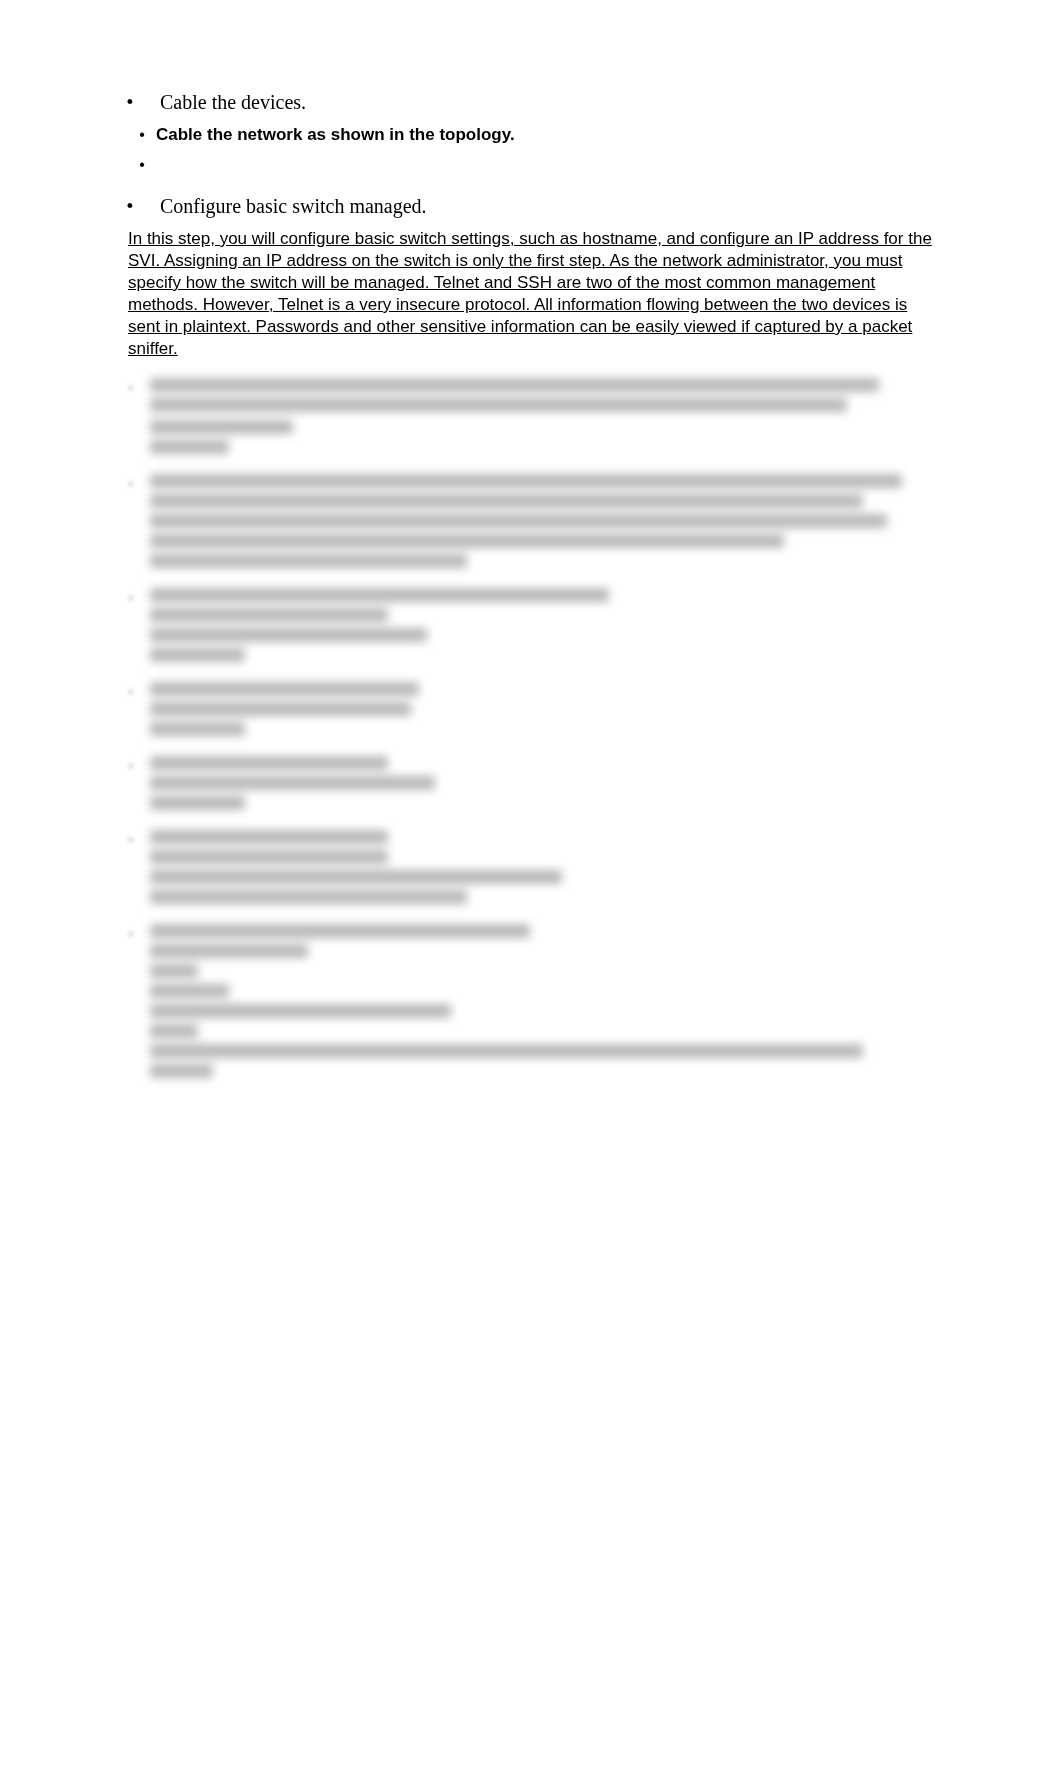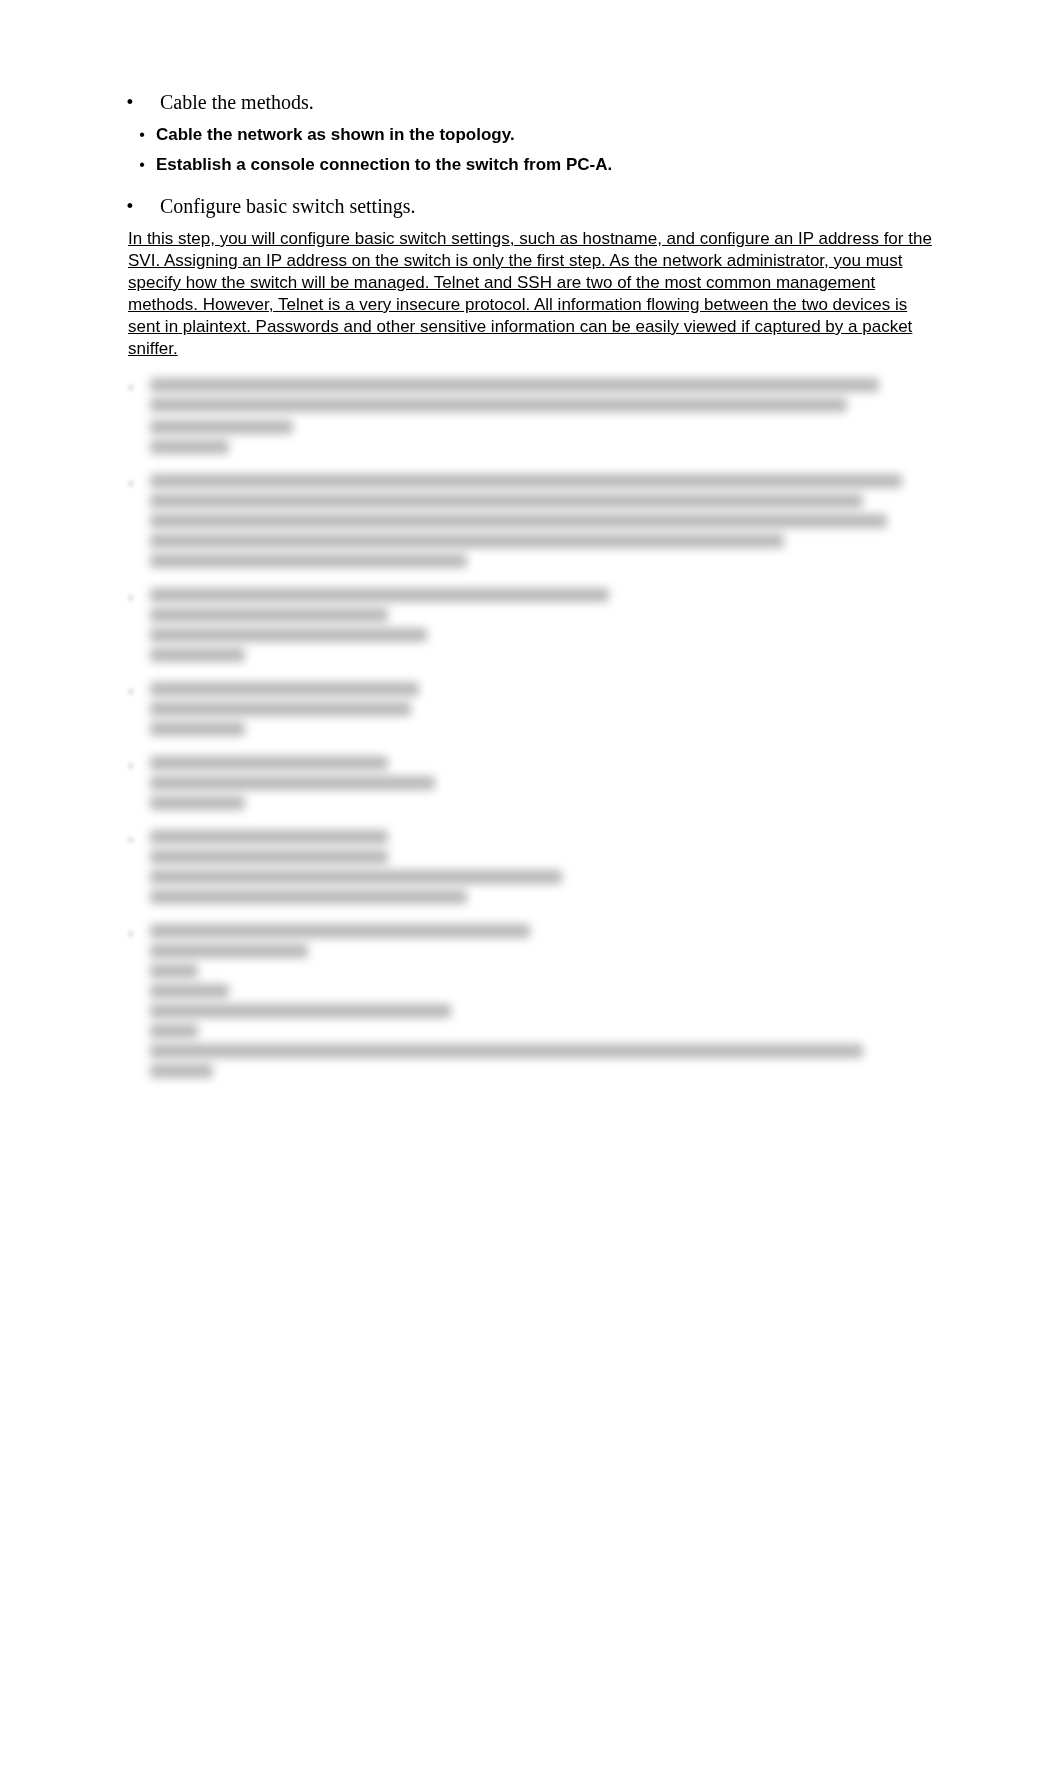--- a/index.html
+++ b/index.html
@@ -83,37 +83,36 @@
     filter: blur(5px);
   }
 </style>
 </head>
 <body>
 
 <div class="page">
 
   <div class="top-item">
     <div class="bull">•</div>
-    <div class="serif">Cable the methods.</div>
+    <div class="serif">Cable the devices.</div>
   </div>
 
   <div class="sub-list">
     <div class="sub-item">
       <div class="sub-bull">•</div>
       <div class="sans">Cable the network as shown in the topology.</div>
     </div>
     <div class="sub-item">
       <div class="sub-bull">•</div>
-      <div class="sans">Establish a console connection to the switch from PC-A.</div>
     </div>
   </div>
 
   <div class="top-item">
     <div class="bull">•</div>
-    <div class="serif">Configure basic switch settings.</div>
+    <div class="serif">Configure basic switch managed.</div>
   </div>
 
   <div class="paragraph">In this step, you will configure basic switch settings, such as hostname, and configure an IP address for the SVI. Assigning an IP address on the switch is only the first step. As the network administrator, you must specify how the switch will be managed. Telnet and SSH are two of the most common management methods. However, Telnet is a very insecure protocol. All information flowing between the two devices is sent in plaintext. Passwords and other sensitive information can be easily viewed if captured by a packet sniffer.</div>
 
   <div class="blurred-area">
 
     <div class="blur-block">
       <div class="blur-bull">•</div>
       <div class="blur-lines">
         <div class="bline" style="width:92%"></div>

